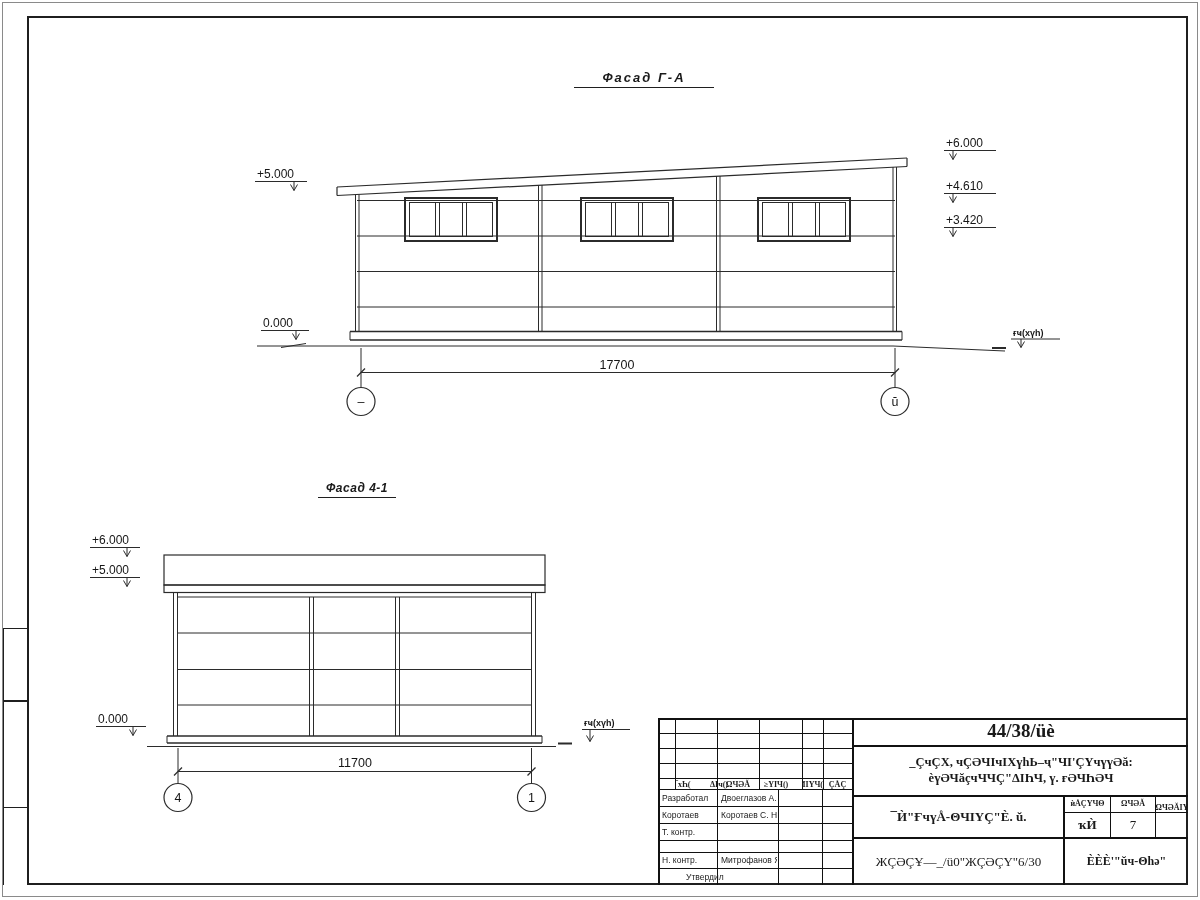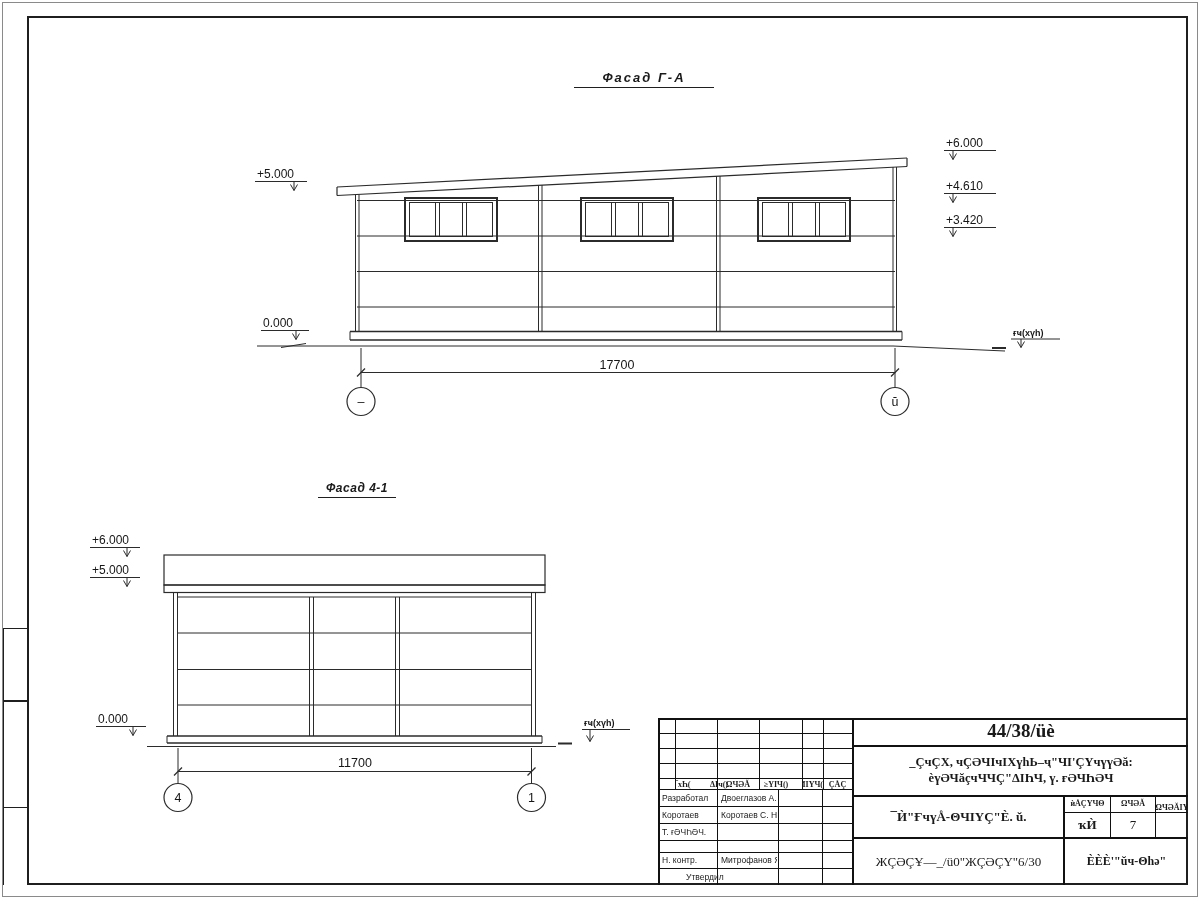--- a/index.html
+++ b/index.html
@@ -296,21 +296,21 @@
     <div class="tb-cell tb-head" style="left:698px;top:779px;width:42px;height:10px">ΔIч()</div>
     <div class="tb-cell tb-head" style="left:717px;top:779px;width:42px;height:10px">ΩЧӘĂ</div>
     <div class="tb-cell tb-head" style="left:759px;top:779px;width:34px;height:10px">≥ҮIЧ()</div>
     <div class="tb-cell tb-head" style="left:802px;top:779px;width:21px;height:10px">ИIҮЧ()</div>
     <div class="tb-cell tb-head" style="left:823px;top:779px;width:29px;height:10px">ÇÅÇ</div>
 
     <div class="tb-cell tb-left" style="left:659px;top:789px;width:57px;height:17px">Разработал</div>
     <div class="tb-cell tb-left" style="left:718px;top:789px;width:59px;height:17px">Двоеглазов А. В.</div>
     <div class="tb-cell tb-left" style="left:659px;top:806px;width:57px;height:17px">Коротаев</div>
     <div class="tb-cell tb-left" style="left:718px;top:806px;width:59px;height:17px">Коротаев С. Н.</div>
-    <div class="tb-cell tb-left" style="left:659px;top:823px;width:57px;height:17px">Т. ғӘЧҺӘЧ.</div>
+    <div class="tb-cell tb-left" style="left:659px;top:823px;width:57px;height:17px">Т. контр.</div>
     <div class="tb-cell tb-left" style="left:718px;top:823px;width:59px;height:17px"></div>
     <div class="tb-cell tb-left" style="left:659px;top:840px;width:57px;height:12px"></div>
     <div class="tb-cell tb-left" style="left:718px;top:840px;width:59px;height:12px"></div>
     <div class="tb-cell tb-left" style="left:659px;top:852px;width:76px;height:16px">Н. контр.</div>
     <div class="tb-cell tb-left" style="left:718px;top:852px;width:59px;height:16px">Митрофанов Я. А.</div>
     <div class="tb-cell tb-left" style="left:683px;top:868px;width:57px;height:17px">Утвердил</div>
     <div class="tb-cell tb-left" style="left:718px;top:868px;width:59px;height:17px"></div>
   </div>
 </div>
 

